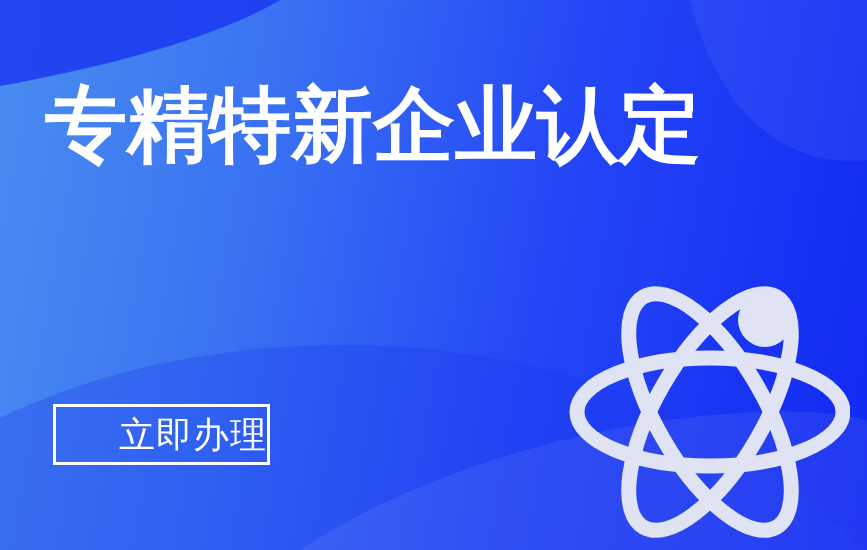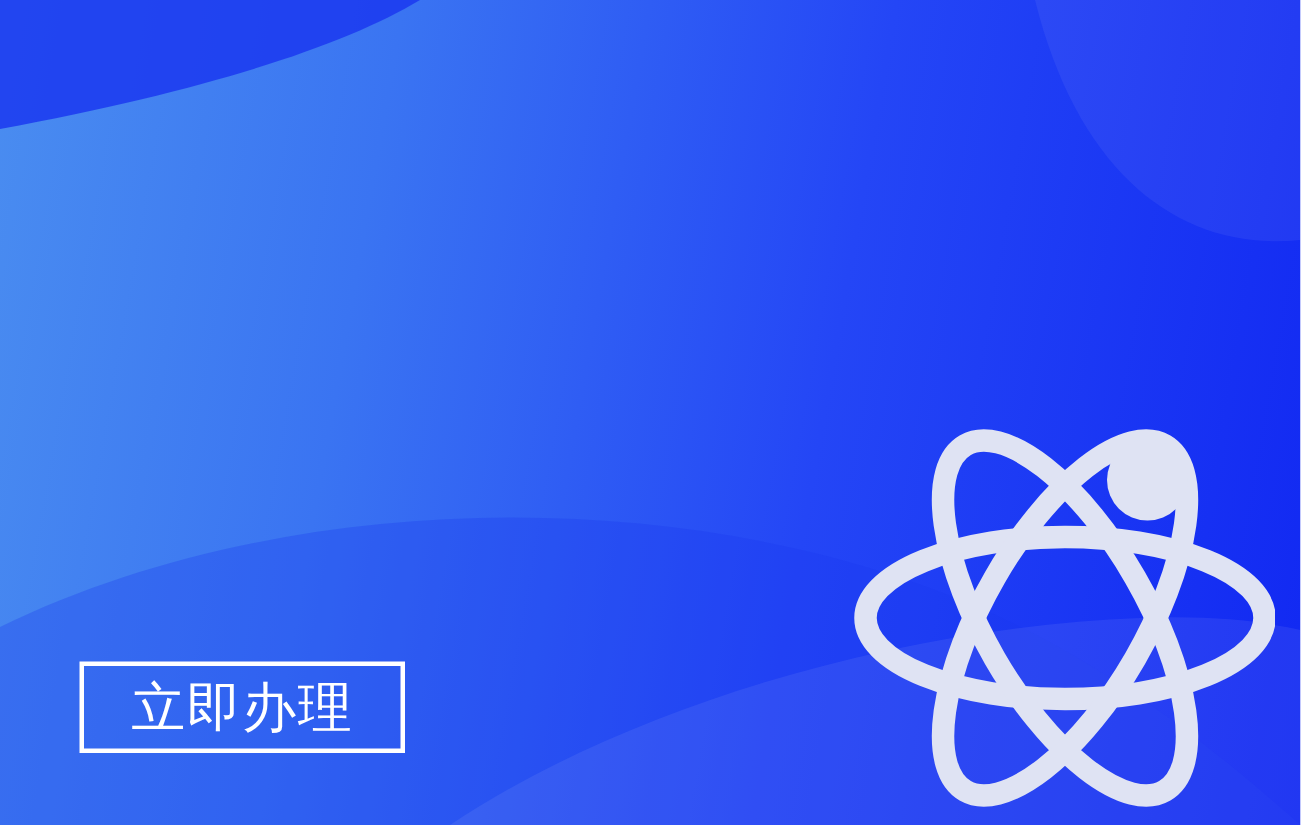--- a/index.html
+++ b/index.html
@@ -50,31 +50,31 @@
     font-weight: normal;
     color: #ffffff;
     letter-spacing: 0.5px;
     white-space: nowrap;
   }
 
   
   .cta {
     position: absolute;
     left: 53px;
-    top: 441px;
+    top: 404px;
     width: 217px;
     height: 61px;
     box-sizing: border-box;
     border: 3px solid #ffffff;
     background: transparent;
     color: #ffffff;
     font-family: "Liberation Sans", "DejaVu Sans", sans-serif;
     font-size: 36px;
     line-height: 55px;
-    text-align: center;
+    text-align: right;
     letter-spacing: 1px;
     cursor: pointer;
     padding: 0;
     white-space: nowrap;
   }
 
   
   .atom {
     position: absolute;
     left: 560px;
@@ -92,20 +92,21 @@
 
     <path d="M0,0 L280,0 C230,30 140,60 0,86 Z" fill="#1b38f0" opacity="0.85"></path>
 
     <path d="M867,0 L867,160 C790,168 720,120 690,0 Z" fill="#ffffff" opacity="0.06"></path>
 
     <path d="M0,550 L0,418 C180,330 430,322 620,392 C730,432 810,500 867,550 Z" fill="#1b38f0" opacity="0.30"></path>
 
     <path d="M867,550 L300,550 C420,470 600,418 760,412 C812,410 845,415 867,420 Z" fill="#ffffff" opacity="0.07"></path>
   </svg>
 
+  <h1 class="title">专精特新企业认定</h1>
 
 
   <button class="cta">立即办理</button>
 
   <svg class="atom" viewBox="0 0 290 262">
     <g fill="none" stroke="#dfe3f3" stroke-width="15" stroke-linecap="round">
       <ellipse cx="150" cy="130" rx="133" ry="54"></ellipse>
       <ellipse cx="150" cy="130" rx="133" ry="54" transform="rotate(60 150 130)"></ellipse>
       <ellipse cx="150" cy="130" rx="133" ry="54" transform="rotate(120 150 130)"></ellipse>
     </g>

